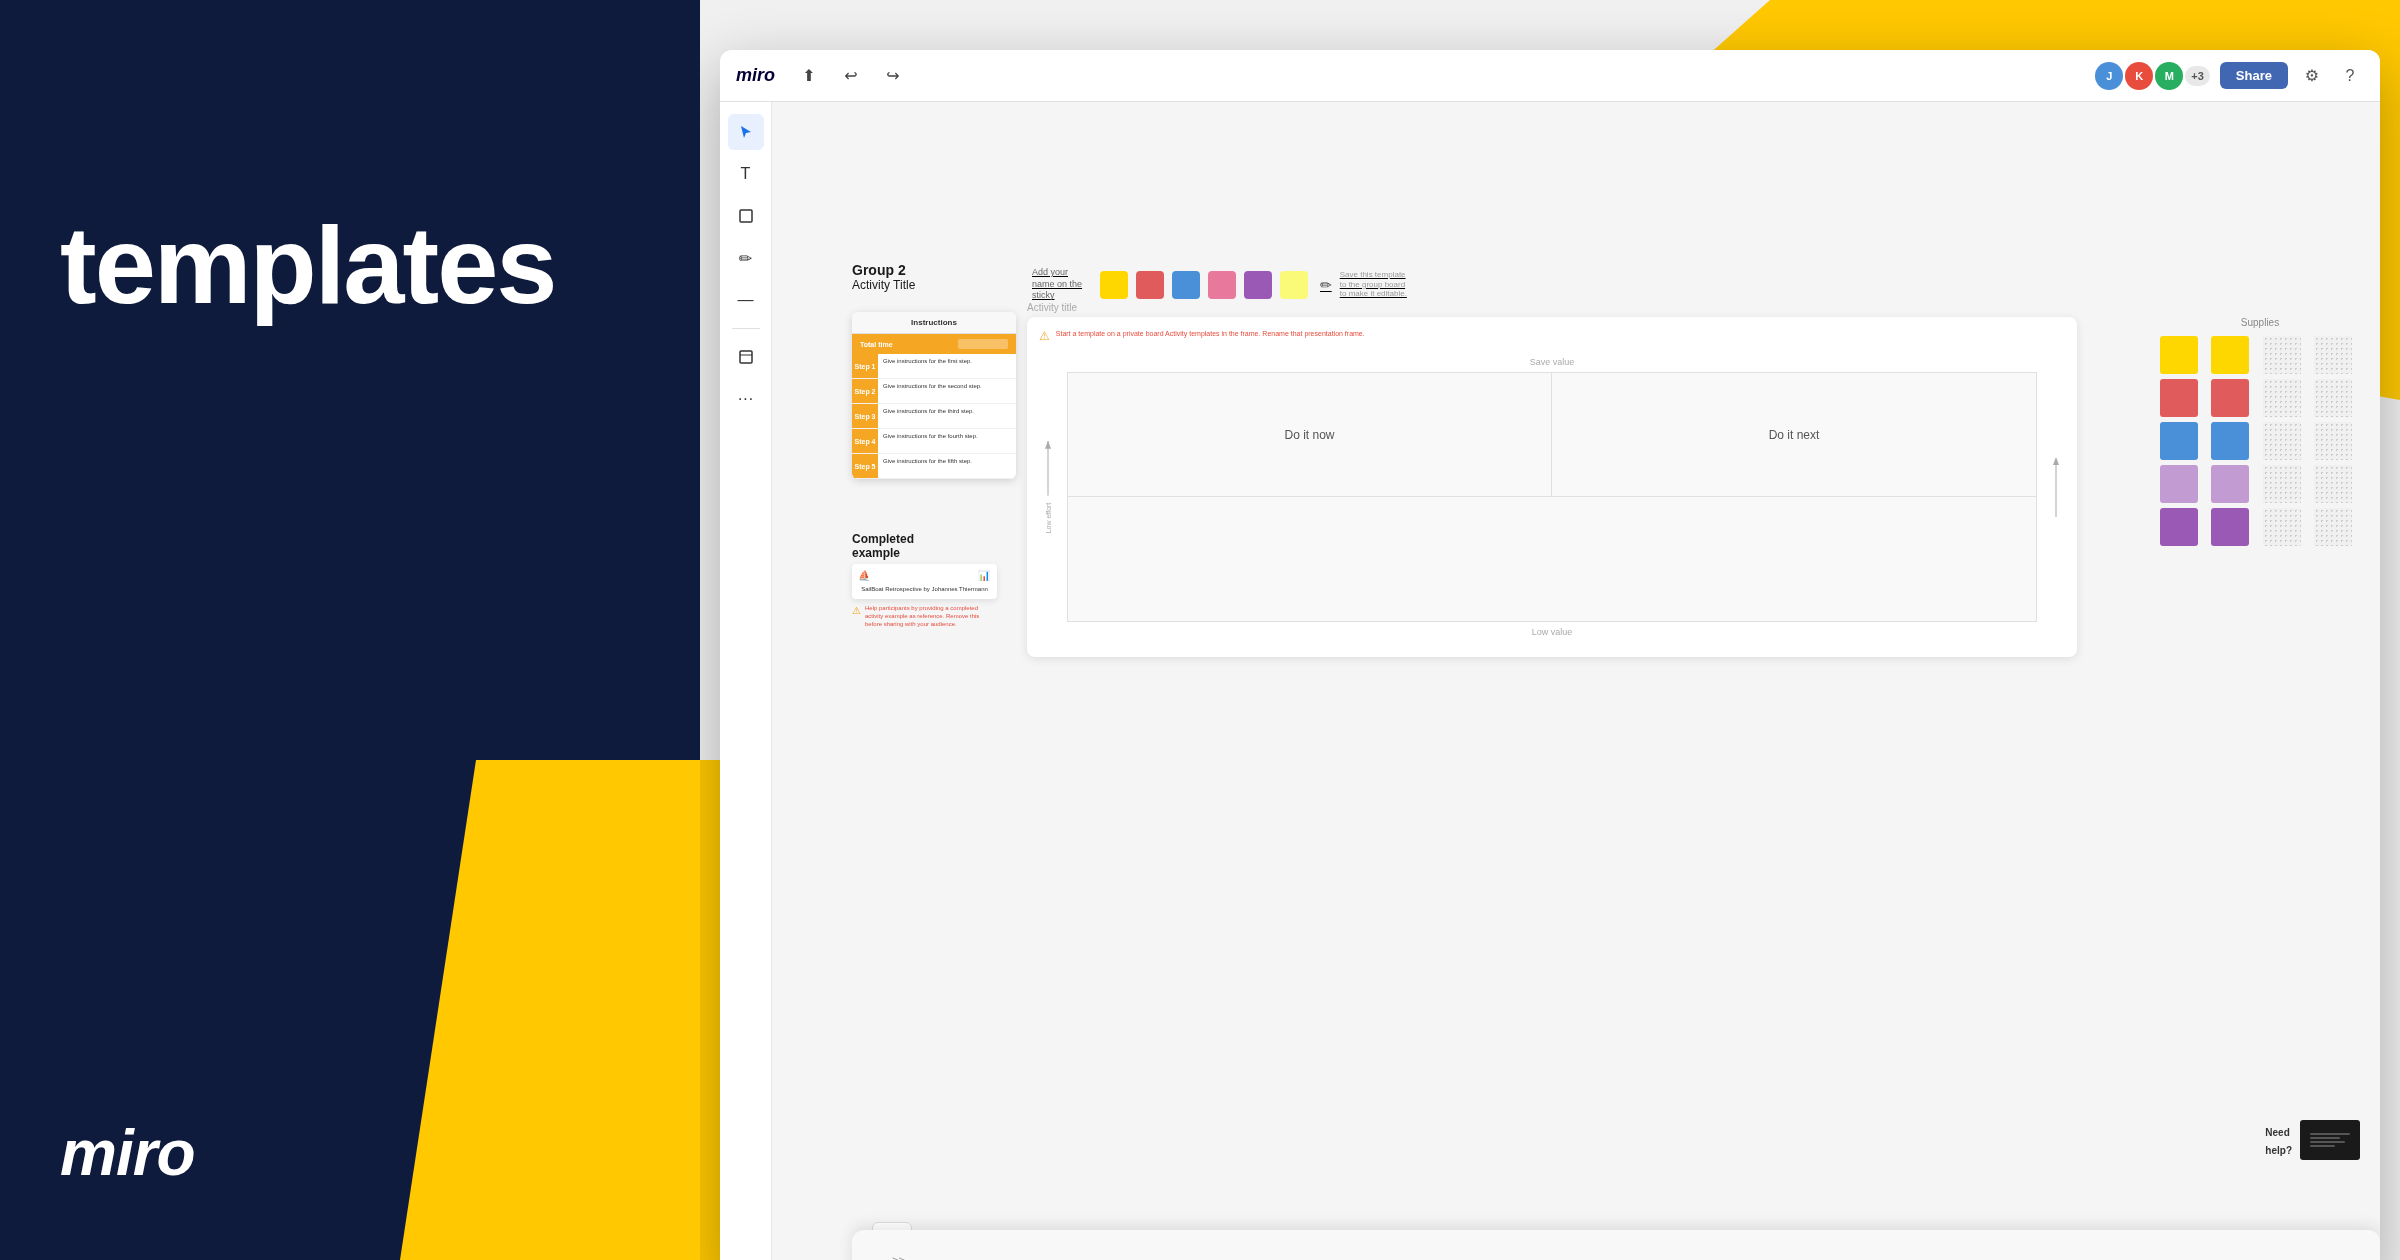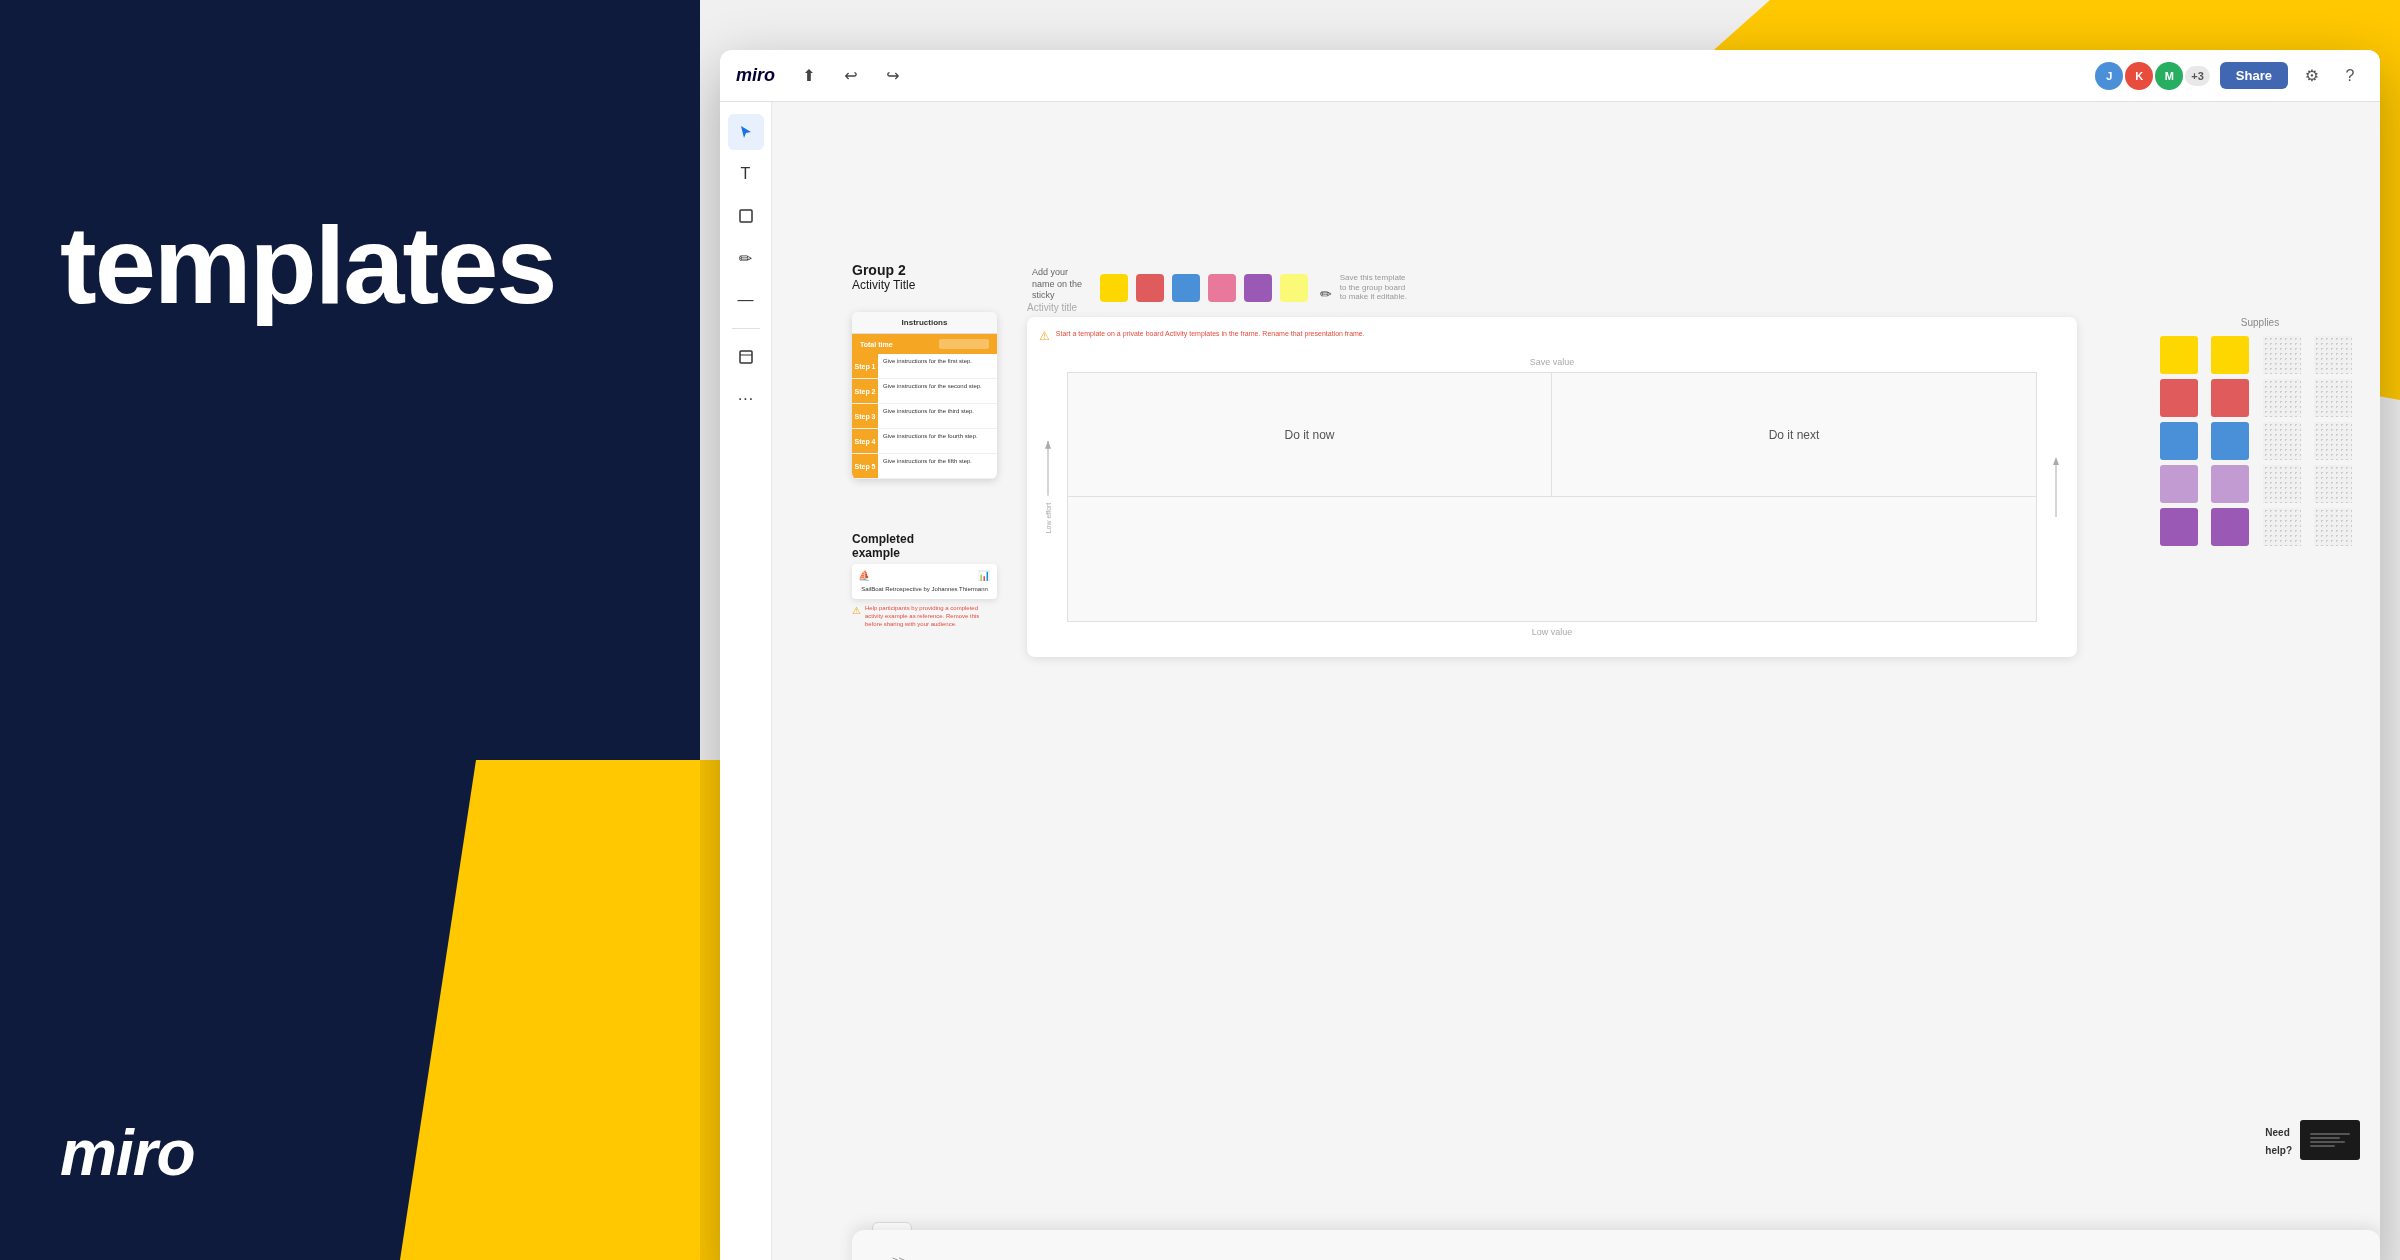--- a/index.html
+++ b/index.html
@@ -244,22 +244,23 @@
       font-size: 12px;
       color: #1a1a1a;
     }
 
     
     .color-palette-bar {
       position: absolute;
       top: 165px;
       left: 260px;
       display: flex;
-      align-items: flex-end;
+      align-items: center;
       gap: 8px;
+      text-decoration: underline;
     }
     .color-dot {
       width: 28px;
       height: 28px;
       border-radius: 4px;
       cursor: pointer;
     }
     .pen-icon {
       font-size: 14px;
       cursor: pointer;
@@ -271,21 +272,21 @@
       color: #888;
       max-width: 80px;
       line-height: 1.2;
     }
 
     
     .instructions-card {
       position: absolute;
       top: 210px;
       left: 80px;
-      width: 145px;
+      width: 164px;
       background: #ffffff;
       border-radius: 6px;
       box-shadow: 0 2px 8px rgba(0,0,0,0.15);
       overflow: hidden;
     }
 
     .instructions-header {
       background: #f8f8f8;
       padding: 6px 8px;
       font-size: 8px;

